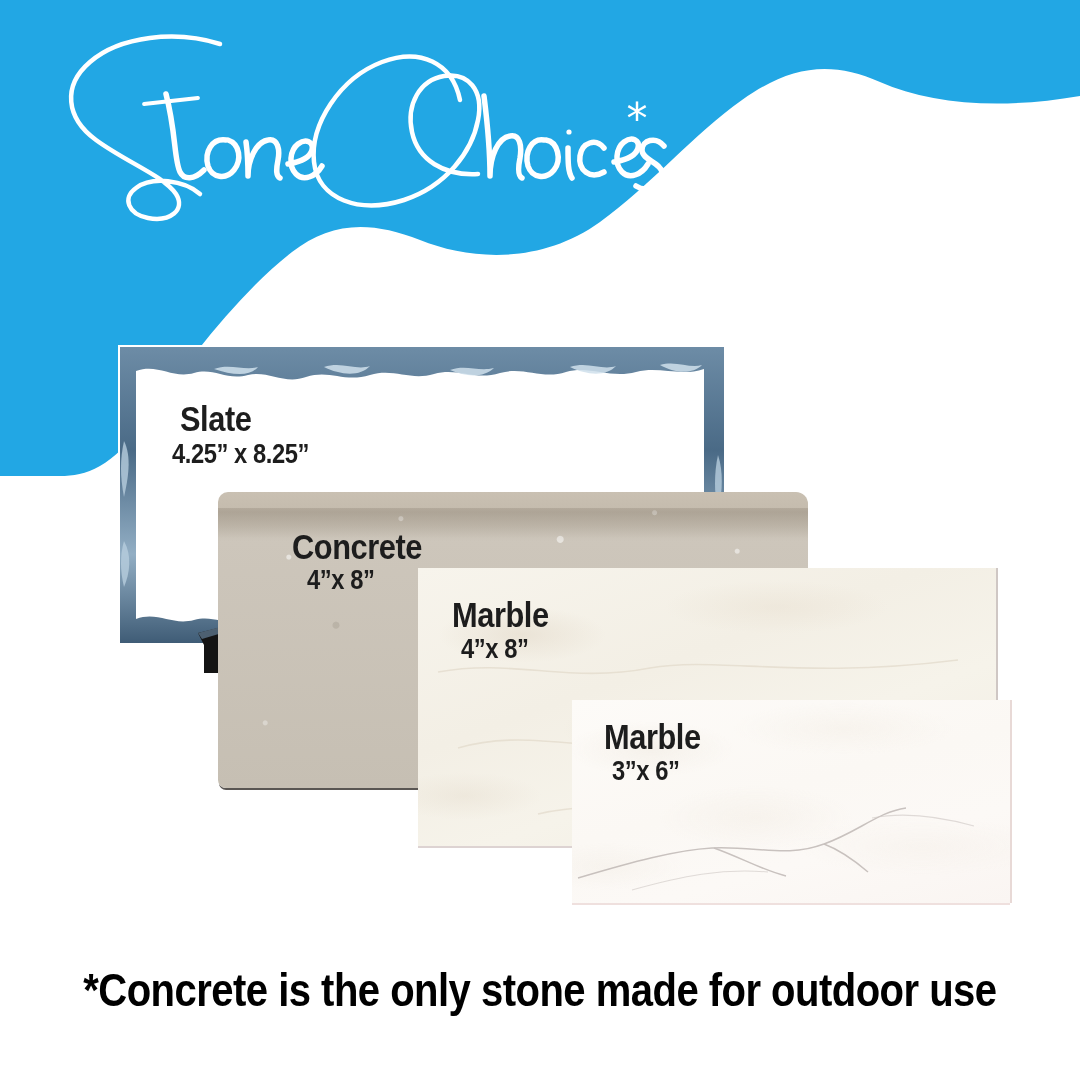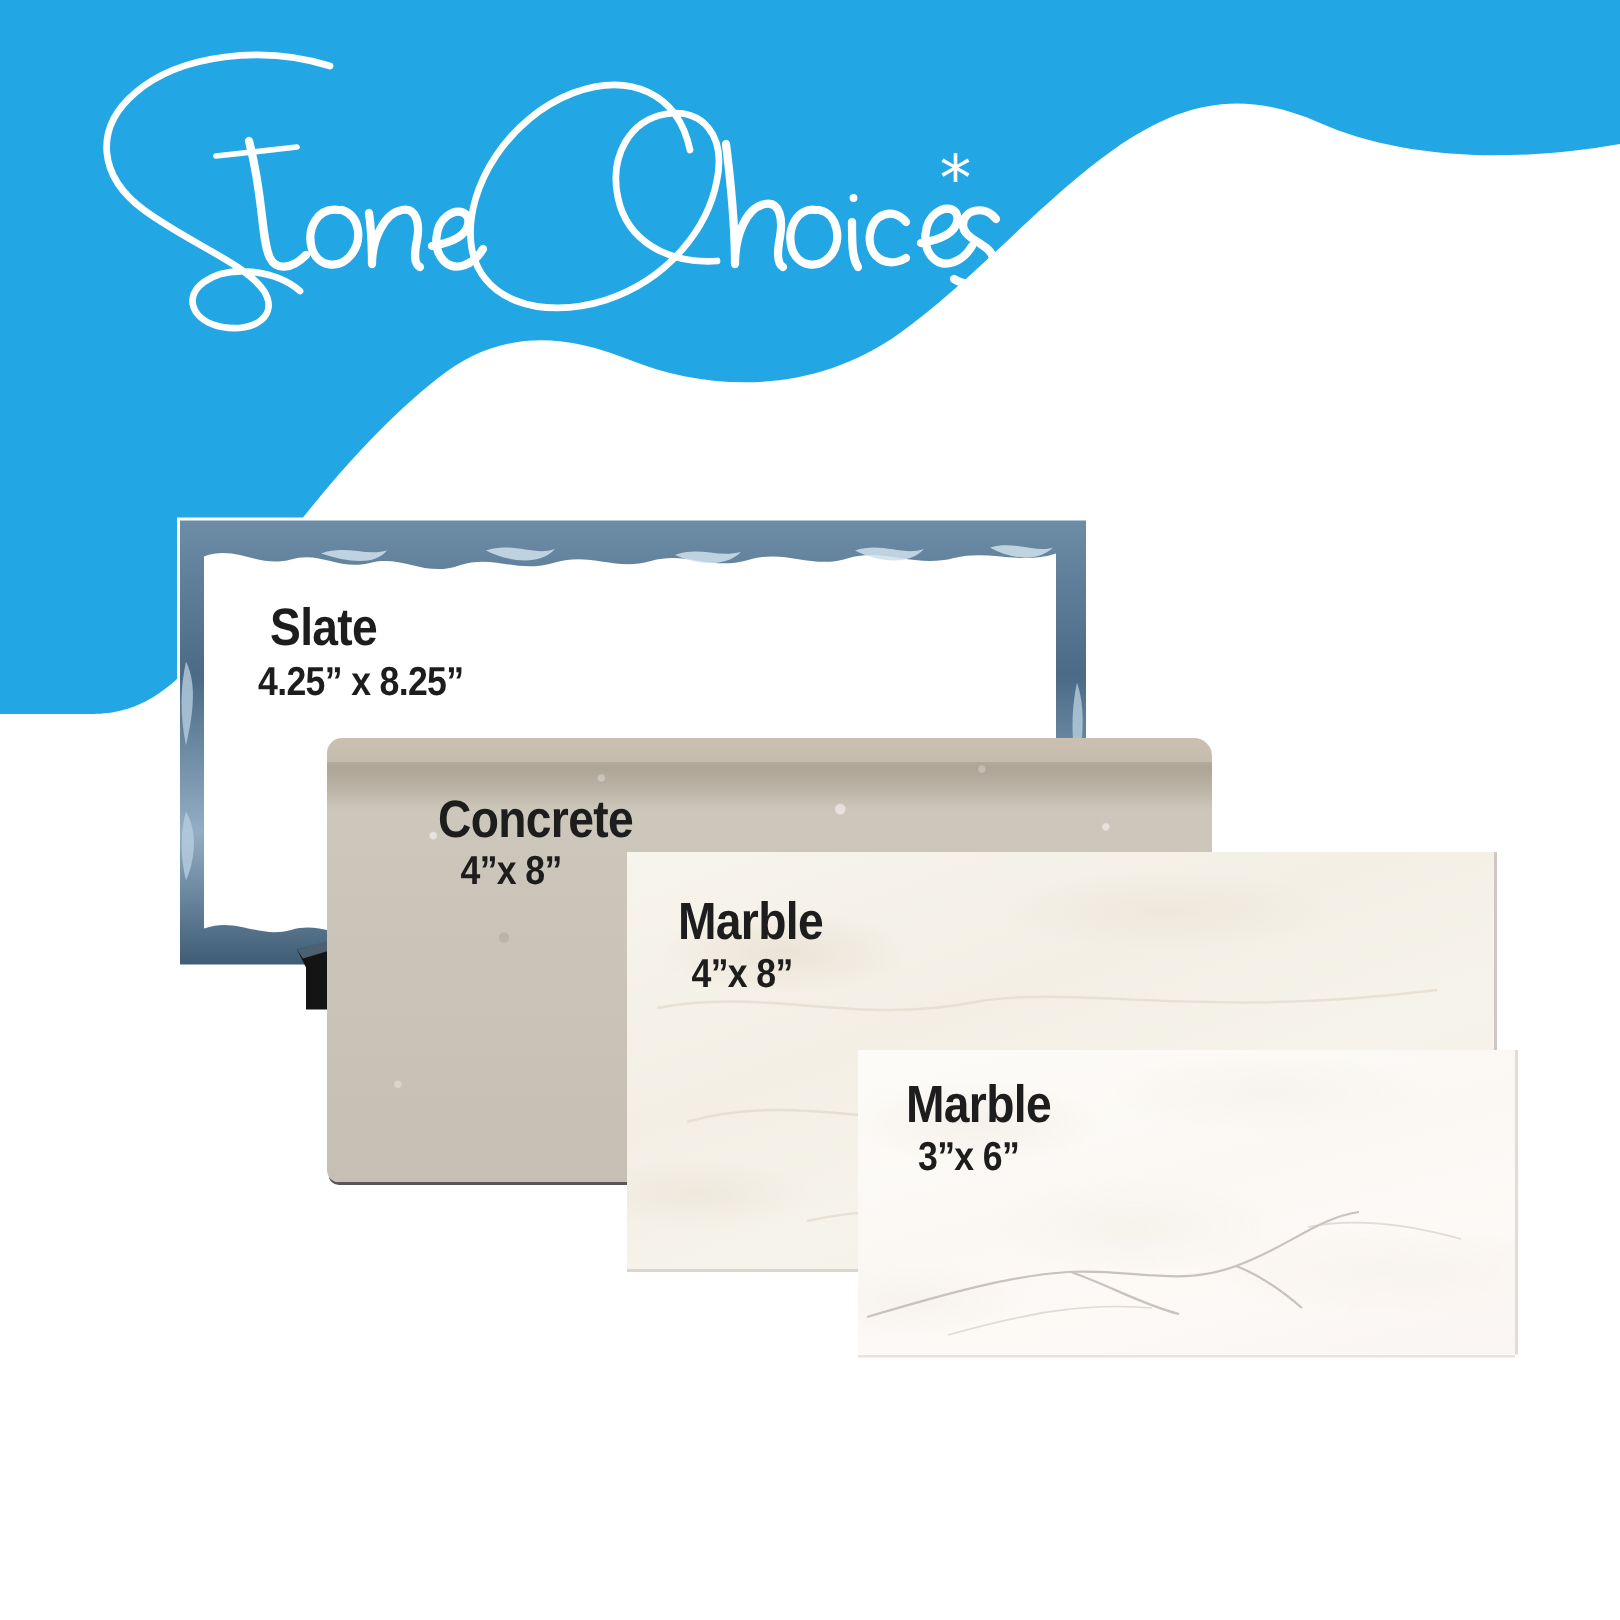--- a/index.html
+++ b/index.html
@@ -330,14 +330,17 @@
       </g>
       <g stroke="#cdc6c3" fill="none" stroke-width="1.1" opacity="0.6">
         <path d="M60,190 C110,176 150,168 196,172"></path>
         <path d="M300,118 C330,112 366,116 402,126"></path>
       </g>
     </svg>
   </div>
   <div class="tile-label tile-name" style="left:604px; top:718px;">Marble</div>
   <div class="tile-label tile-size" style="left:612px; top:756px;">3”x 6”</div>
 
+  <div class="footnote">
+    <span>*Concrete is the only stone made for outdoor use</span>
+  </div>
 
 </div>
 
 </body></html>

